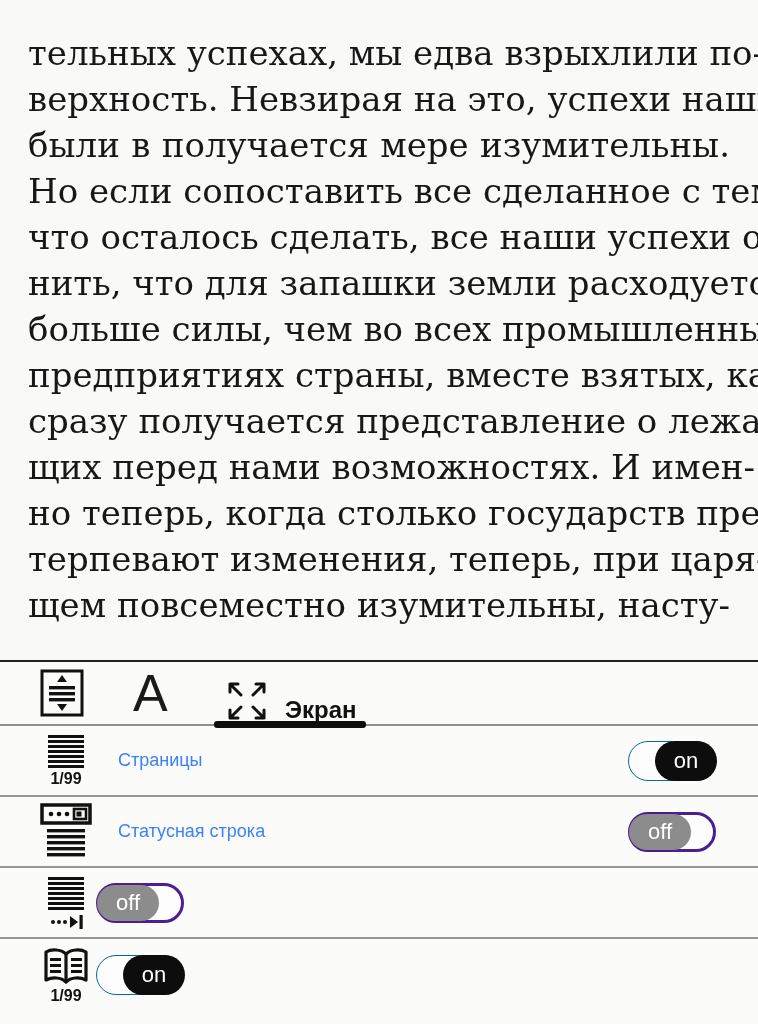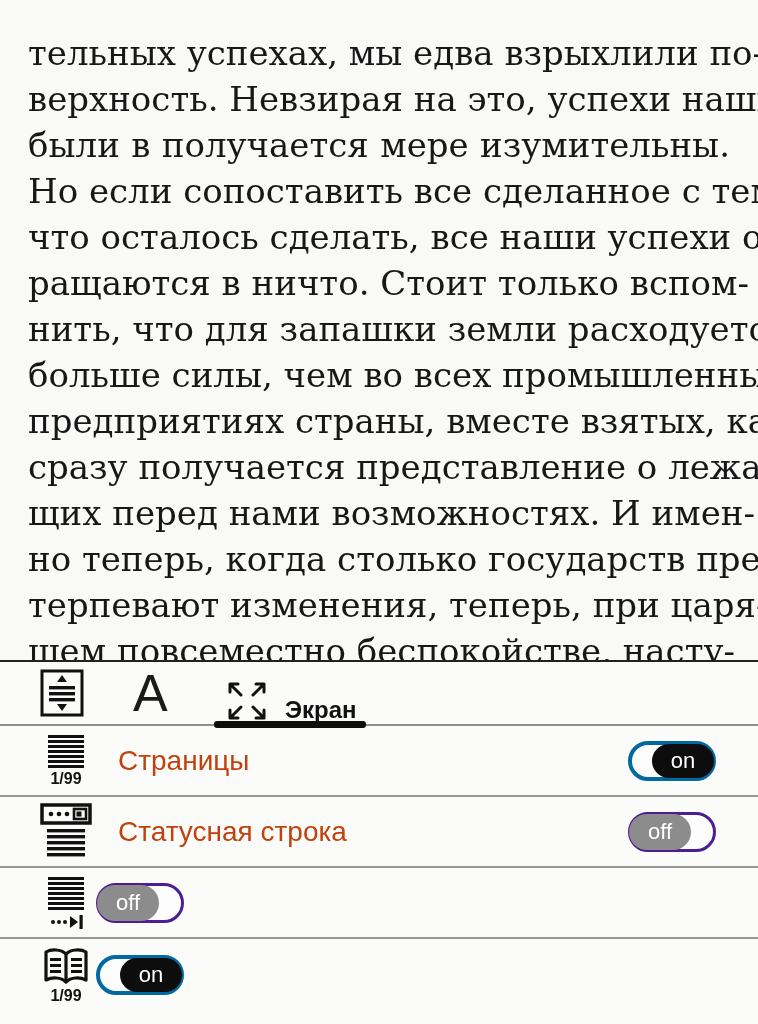--- a/index.html
+++ b/index.html
@@ -70,66 +70,65 @@
   .row-icon{
     width:60px;margin-left:36px;
     display:flex;flex-direction:column;align-items:center;justify-content:center;
     flex:0 0 auto;
   }
   .icon-caption{
     font-size:16px;font-weight:700;color:#111;line-height:17px;margin-top:1px;
   }
   .row-label{
     margin-left:22px;
-    font-size:28px;color:#c2410c;
+    font-size:18px;color:#3b82f6;
     flex:1 1 auto;
   }
   
   .toggle{
     position:relative;
     width:88px;height:40px;
     border-radius:21px;
     box-sizing:border-box;
     margin-right:42px;
     flex:0 0 auto;
     background:#fdfdfd;
   }
   .toggle .knob{
     position:absolute;top:-1px;bottom:-1px;
     width:62px;
     border-radius:21px;
     display:flex;align-items:center;justify-content:center;
     color:#fff;font-size:22px;
   }
-  .toggle.on{border:4px solid #0369a1;}
+  .toggle.on{border:1px solid #0369a1;}
   .toggle.on .knob{right:-2px;background:#0d0d0d;}
   .toggle.off{border:3px solid #4c1d95;}
   .toggle.off .knob{left:-2px;background:#8c8c8c;}
   svg{display:block;}
 </style>
 </head>
 <body>
 
 <div class="screen">
 
   <div class="book">
     <div class="line">тельных успехах, мы едва взрыхлили по-</div>
     <div class="line">верхность. Невзирая на это, успехи наши</div>
     <div class="line">были в получается мере изумительны.</div>
     <div class="line">Но если сопоставить все сделанное с тем,</div>
     <div class="line">что осталось сделать, все наши успехи об-</div>
-    <div class="line">ращаются в ничто. Стоит только вспом-</div>
     <div class="line">нить, что для запашки земли расходуется</div>
     <div class="line">больше силы, чем во всех промышленных</div>
     <div class="line">предприятиях страны, вместе взятых, как</div>
     <div class="line">сразу получается представление о лежа-</div>
     <div class="line">щих перед нами возможностях. И имен-</div>
     <div class="line">но теперь, когда столько государств пре-</div>
     <div class="line">терпевают изменения, теперь, при царя-</div>
-    <div class="line">щем повсеместно беспокойстве, насту-</div>
+    <div class="line">щем повсеместно изумительны, насту-</div>
   </div>
 
   <div class="panel">
 
     <div class="tabbar">
 
       <div class="tab tab-1">
         <span>
           <svg width="44" height="48" viewBox="0 0 44 48">
             <rect x="2" y="2" width="40" height="44" fill="none" stroke="#111" stroke-width="3"></rect>

